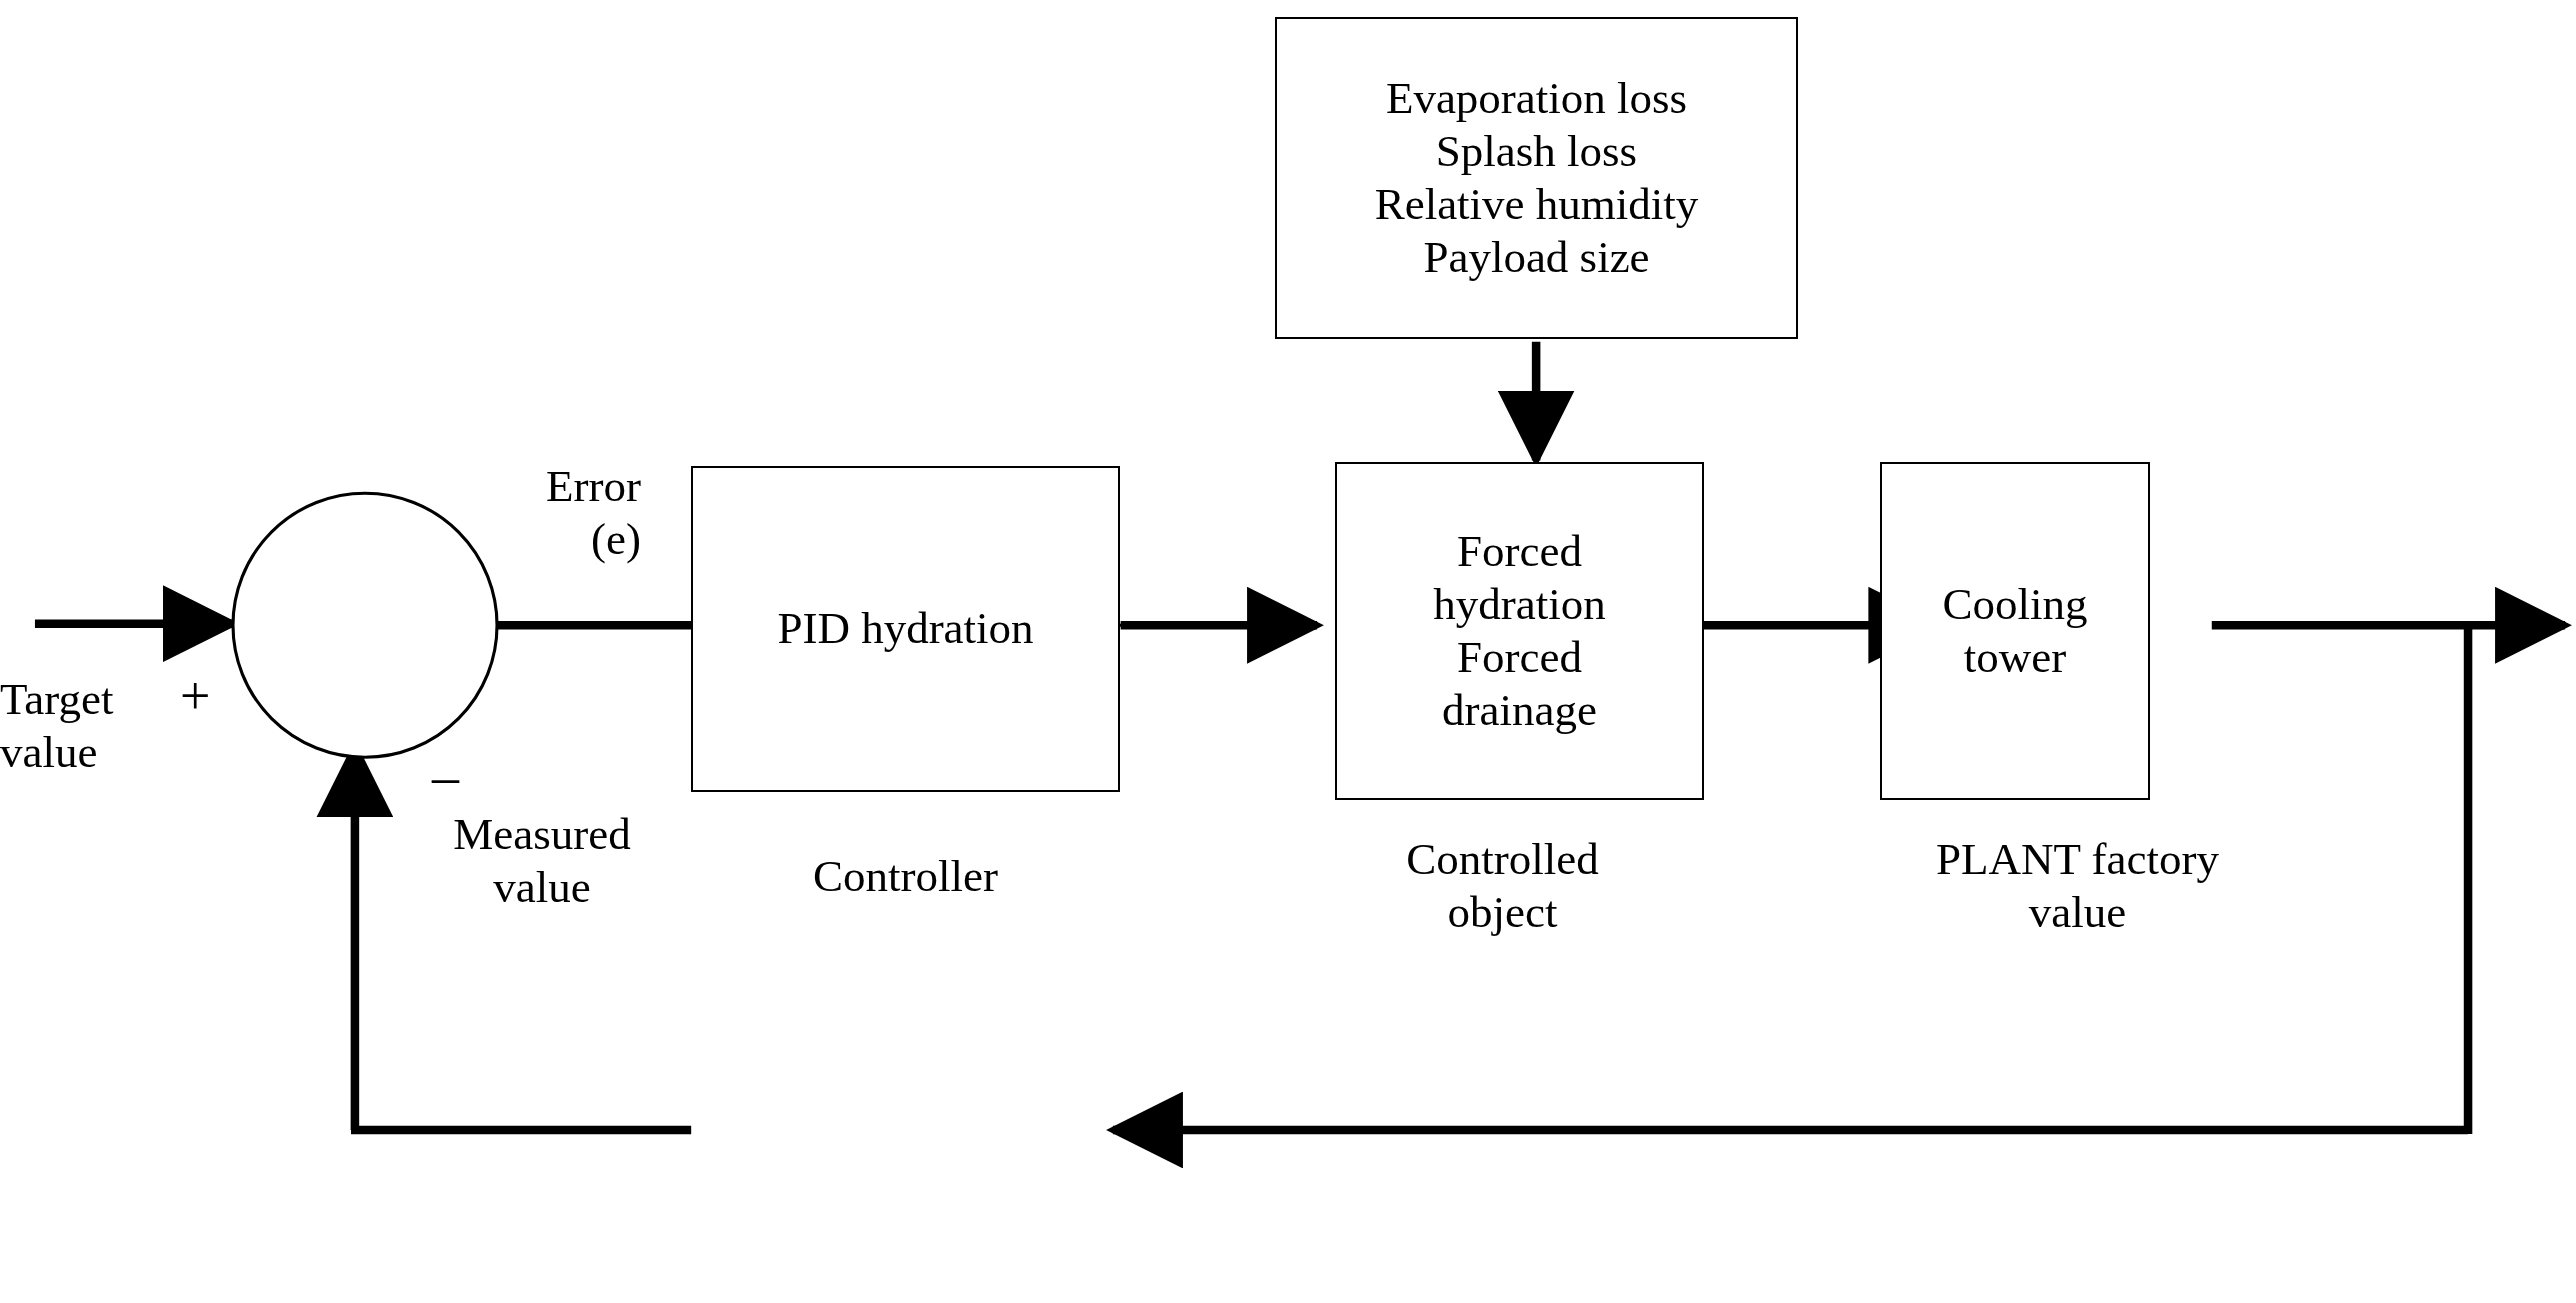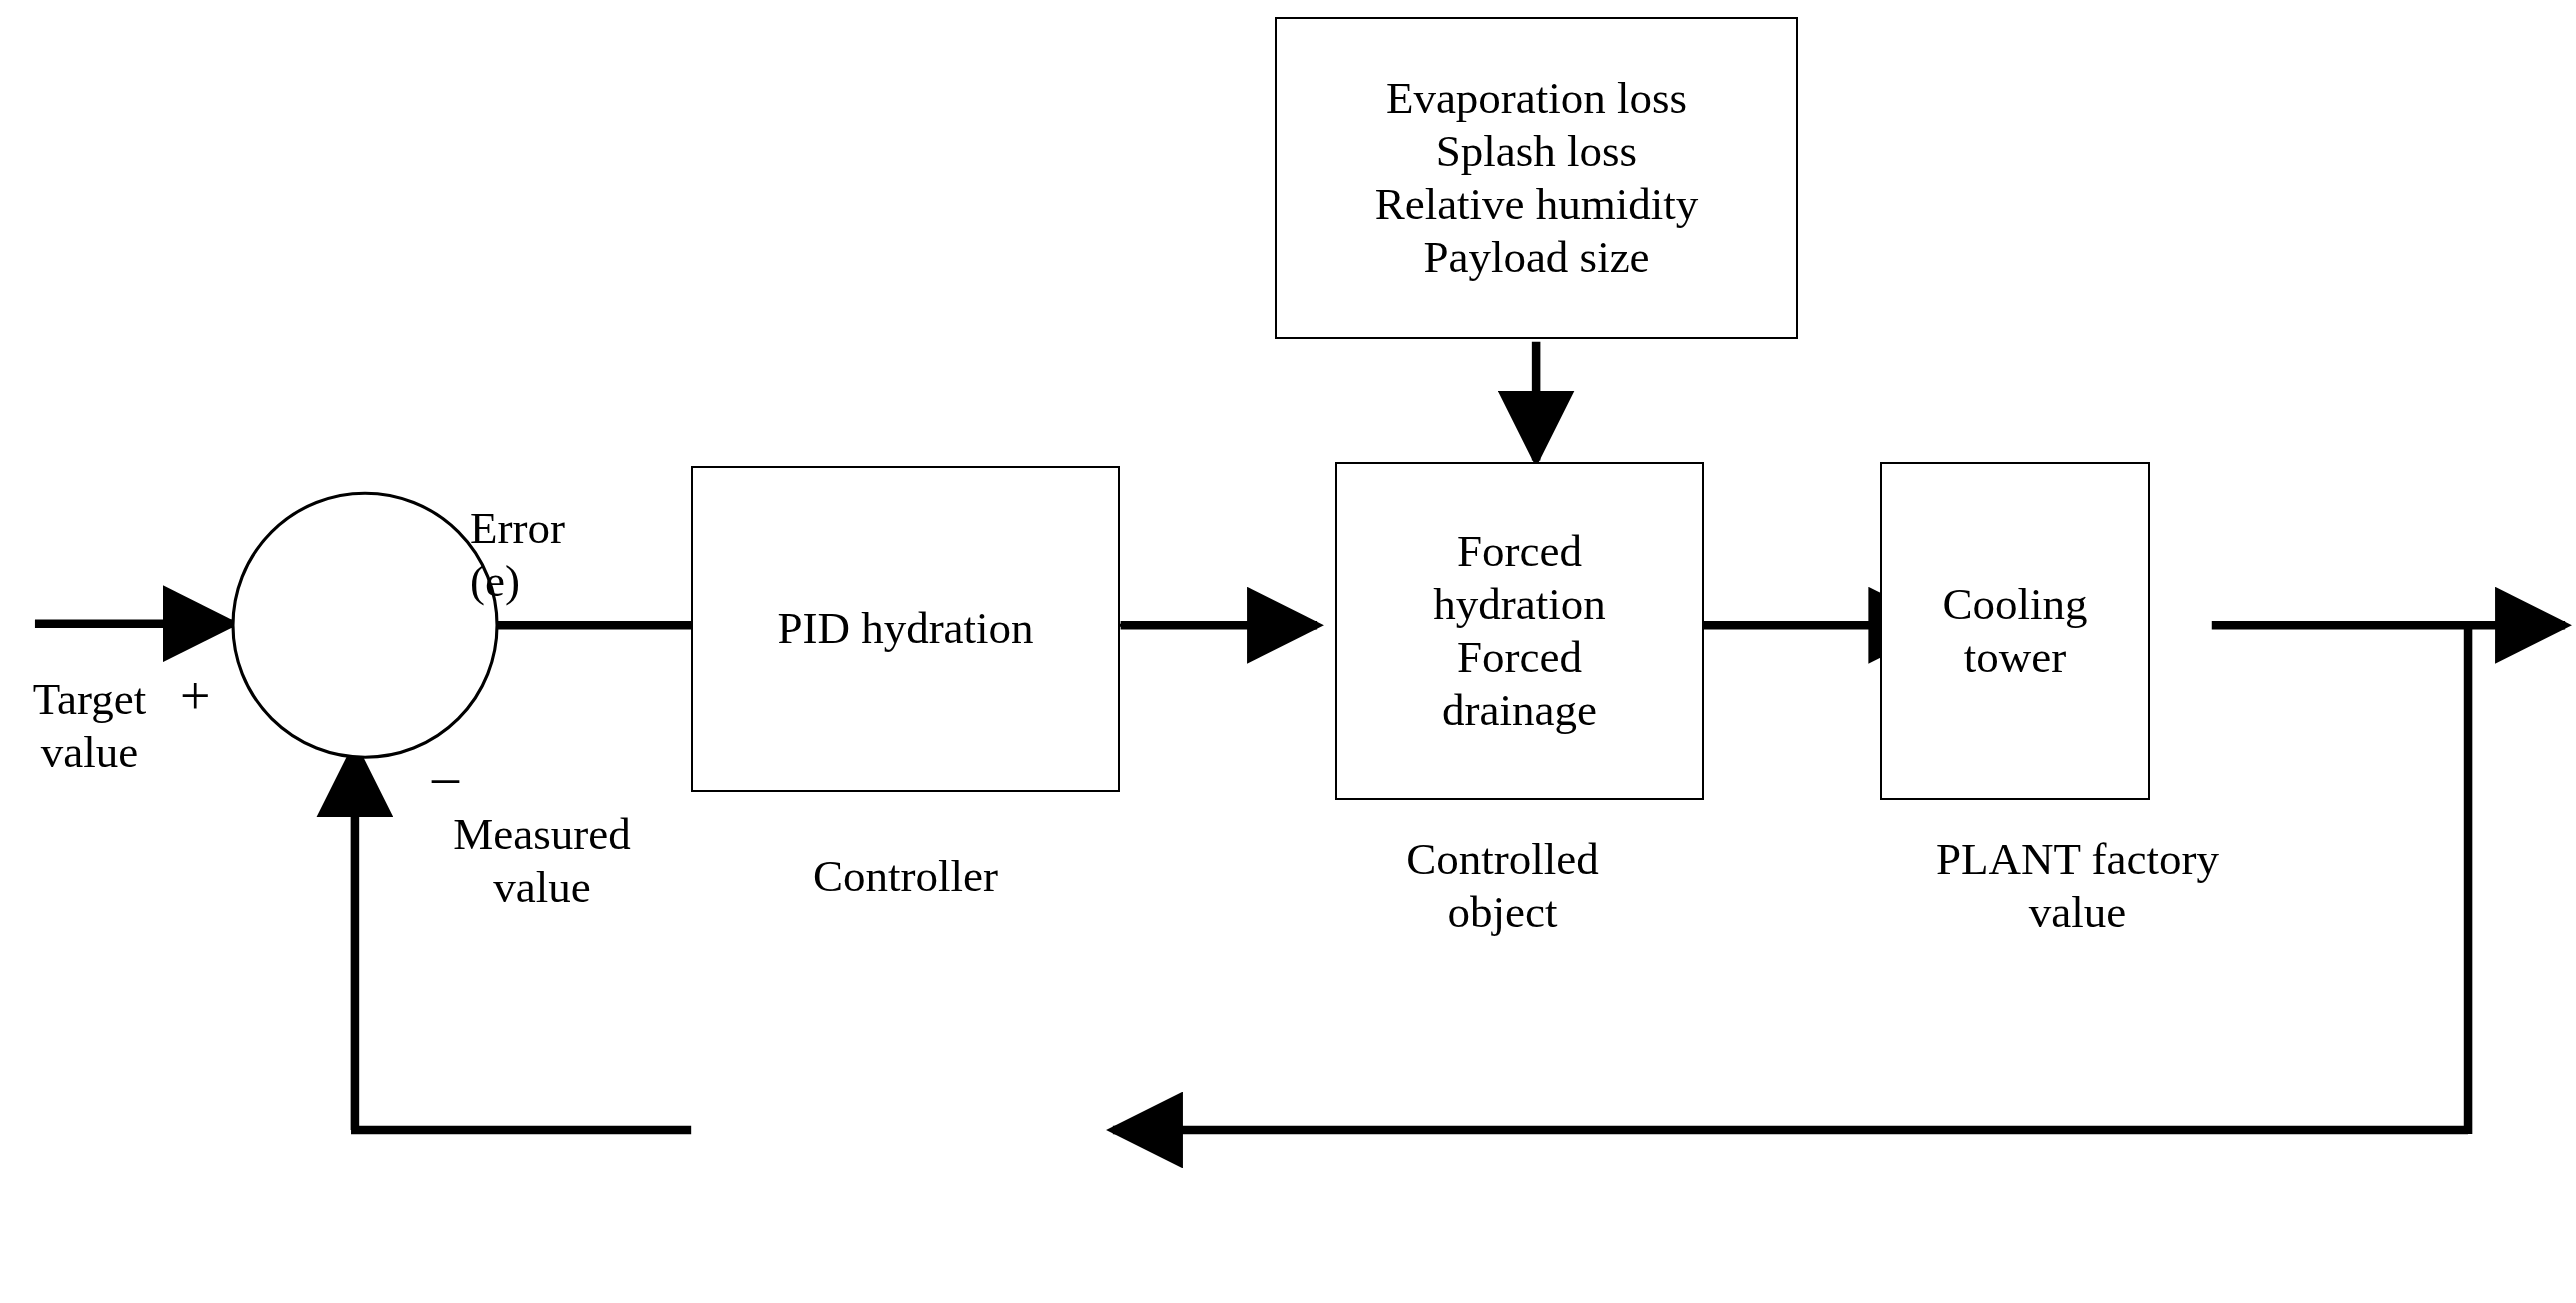--- a/index.html
+++ b/index.html
@@ -67,27 +67,27 @@
 
 
   <div class="lbl" style="left:1295px;top:833px;width:415px;">Controlled
 object</div>
 
   <div class="lbl" style="left:691px;top:850px;width:429px;">Controller</div>
 
   <div class="lbl" style="left:1895px;top:833px;width:365px;">PLANT factory
 value</div>
 
-  <div class="lbl" style="left:0px;top:673px;width:179px;text-align:center;">Target
+  <div class="lbl" style="left:0px;top:673px;width:179px;text-align:left;">Target
 value</div>
 
   <span class="sign" style="left:180px;top:669px;">+</span>
 
   <span class="sign" style="left:432px;top:749px;">–</span>
 
-  <div class="lbl" style="left:470px;top:502px;width:171px;text-align:left;">Error
+  <div class="lbl" style="left:470px;top:460px;width:171px;text-align:right;">Error
 (e)</div>
 
   <div class="lbl" style="left:410px;top:808px;width:264px;text-align:center;">Measured
 value</div>
 
 </div>
 
 
 </body></html>

